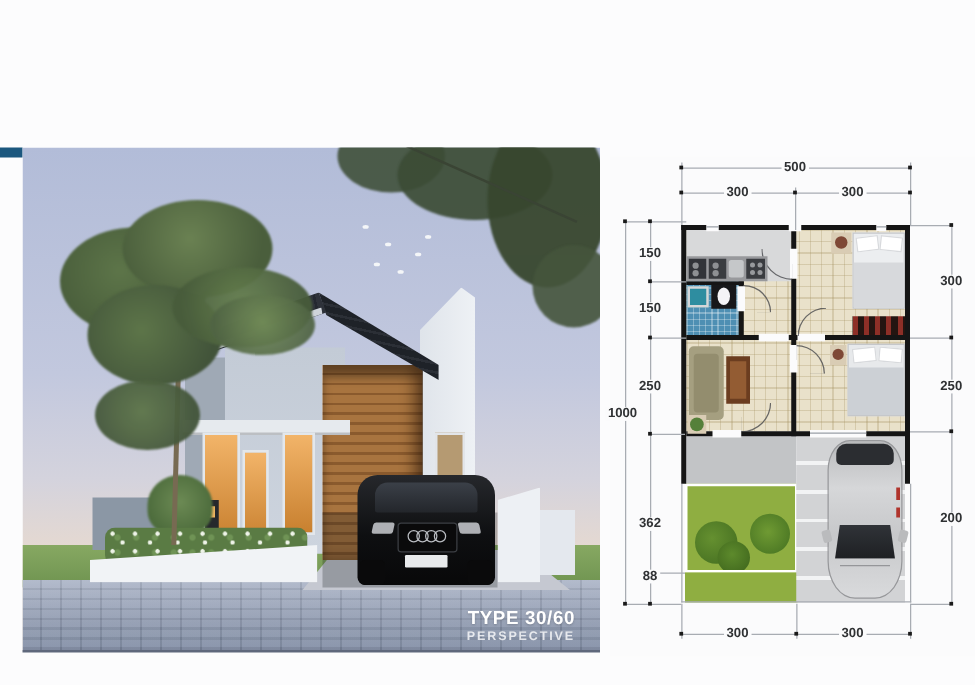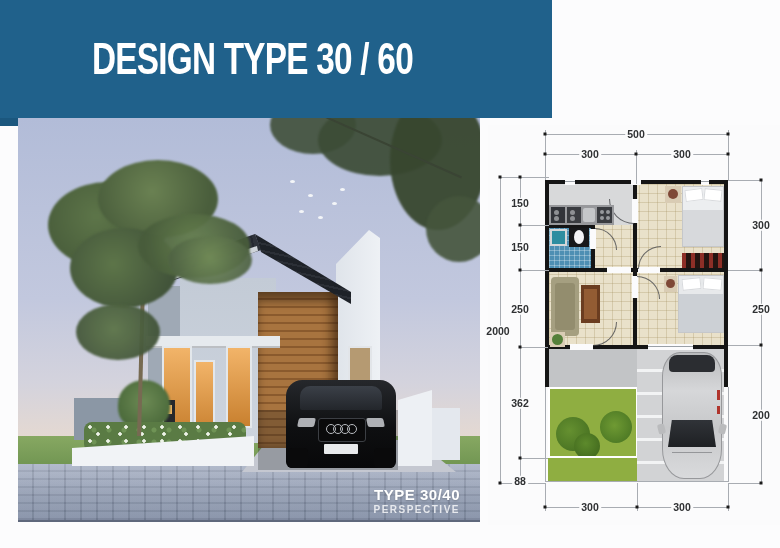--- a/index.html
+++ b/index.html
@@ -41,23 +41,20 @@
   .tile{background-image:
          repeating-linear-gradient(90deg,rgba(160,140,90,.28) 0 1px,transparent 1px 9px),
          repeating-linear-gradient(180deg,rgba(160,140,90,.28) 0 1px,transparent 1px 9px);}
   .winline{position:absolute;background:#9aa0a6;}
 </style>
 </head>
 <body>
 
 <div id="page">
 
-  <div id="banner">
-    <div id="page-title">DESIGN TYPE 30 / 60</div>
-  </div>
   <div id="banner-notch"></div>
 
   <div id="render">
     <div class="abs sky"></div>
 
     <div class="abs foliage" style="left:252px;top:-22px;width:86px;height:58px;background:#40503a;opacity:.9;"></div>
     <div class="abs foliage" style="left:300px;top:-14px;width:124px;height:72px;background:#3c4c36;opacity:.92;"></div>
     <div class="abs foliage" style="left:372px;top:-28px;width:96px;height:140px;background:#38472f;opacity:.95;"></div>
     <div class="abs foliage" style="left:408px;top:78px;width:66px;height:66px;background:#45553c;opacity:.9;"></div>
     <div class="abs" style="left:300px;top:28px;width:150px;height:2px;background:#3a4434;transform:rotate(24deg);"></div>
@@ -119,21 +116,21 @@
 
     <div class="abs" style="left:122px;top:92px;width:4px;height:226px;background:#776a52;transform:rotate(1.5deg);"></div>
     <div class="abs foliage" style="left:30px;top:64px;width:120px;height:86px;background:radial-gradient(circle at 40% 40%,#5d7549,#465a39 70%);"></div>
     <div class="abs foliage" style="left:80px;top:42px;width:120px;height:78px;background:radial-gradient(circle at 45% 40%,#6a8152,#4a5e3c 72%);"></div>
     <div class="abs foliage" style="left:52px;top:110px;width:108px;height:80px;background:radial-gradient(circle at 40% 45%,#5d7549,#42543a 75%);"></div>
     <div class="abs foliage" style="left:120px;top:96px;width:112px;height:64px;background:radial-gradient(circle at 50% 45%,#66804e,#485c3b 75%);opacity:.95;"></div>
     <div class="abs foliage" style="left:58px;top:186px;width:84px;height:56px;background:radial-gradient(circle at 45% 45%,#5d7549,#43553a 75%);opacity:.95;"></div>
     <div class="abs foliage" style="left:150px;top:118px;width:84px;height:48px;background:radial-gradient(circle at 50% 45%,#728c58,#506444 78%);opacity:.92;"></div>
 
     <div class="cap-line" style="top:368px;">
-      <div style="font-size:15px;font-weight:800;letter-spacing:.5px;text-shadow:0 1px 2px rgba(0,0,0,.2);">TYPE 30/40</div>
+      <div style="font-size:15px;font-weight:800;letter-spacing:.5px;text-shadow:0 1px 2px rgba(0,0,0,.2);">TYPE 30/60</div>
       <div style="font-size:10px;font-weight:600;letter-spacing:1.5px;color:rgba(255,255,255,.78);margin-top:1px;">PERSPECTIVE</div>
     </div>
   </div>
 
   <div id="plan">
 
     <div class="abs tile" style="left:61px;top:59px;width:175px;height:161px;background-color:#e9e1ca;"></div>
     <div class="abs" style="left:61px;top:59px;width:84px;height:41px;background:#d8d9da;"></div>
     <div class="abs" style="left:61px;top:100px;width:42px;height:43px;background:repeating-linear-gradient(90deg,rgba(255,255,255,.3) 0 1px,transparent 1px 5px),repeating-linear-gradient(180deg,rgba(255,255,255,.3) 0 1px,transparent 1px 5px),#4e8fb3;"></div>
     <div class="abs" style="left:61px;top:224px;width:88px;height:38px;background:#c2c4c6;"></div>
@@ -265,23 +262,23 @@
       <span class="tick" style="left:12px;top:358px;"></span>
     <span class="tick" style="left:32px;top:52px;"></span>
       <span class="tick" style="left:32px;top:100px;"></span>
     <span class="tick" style="left:32px;top:145px;"></span>
       <span class="tick" style="left:32px;top:222px;"></span>
     <span class="tick" style="left:32px;top:333px;"></span>
       <span class="tick" style="left:32px;top:358px;"></span>
     <div class="dim-label" style="left:32px;top:78px;">150</div>
     <div class="dim-label" style="left:32px;top:122px;">150</div>
     <div class="dim-label" style="left:32px;top:184px;">250</div>
-    <div class="dim-label" style="left:32px;top:278px;">362</div>
-    <div class="dim-label" style="left:32px;top:356px;">88</div>
-    <div class="dim-label" style="left:10px;top:206px;">2000</div>
+    <div class="dim-label" style="left:32px;top:294px;">362</div>
+    <div class="dim-label" style="left:32px;top:336px;">88</div>
+    <div class="dim-label" style="left:10px;top:206px;">1000</div>
 
     <div class="dline" style="left:273px;top:55px;width:1px;height:303px;"></div>
     <div class="dline" style="left:240px;top:55px;width:34px;height:1px;"></div>
     <div class="dline" style="left:240px;top:145px;width:34px;height:1px;"></div>
     <div class="dline" style="left:240px;top:220px;width:34px;height:1px;"></div>
     <div class="dline" style="left:240px;top:358px;width:34px;height:1px;"></div>
     <span class="tick" style="left:273px;top:55px;"></span>
       <span class="tick" style="left:273px;top:145px;"></span>
     <span class="tick" style="left:273px;top:220px;"></span>
       <span class="tick" style="left:273px;top:358px;"></span>

